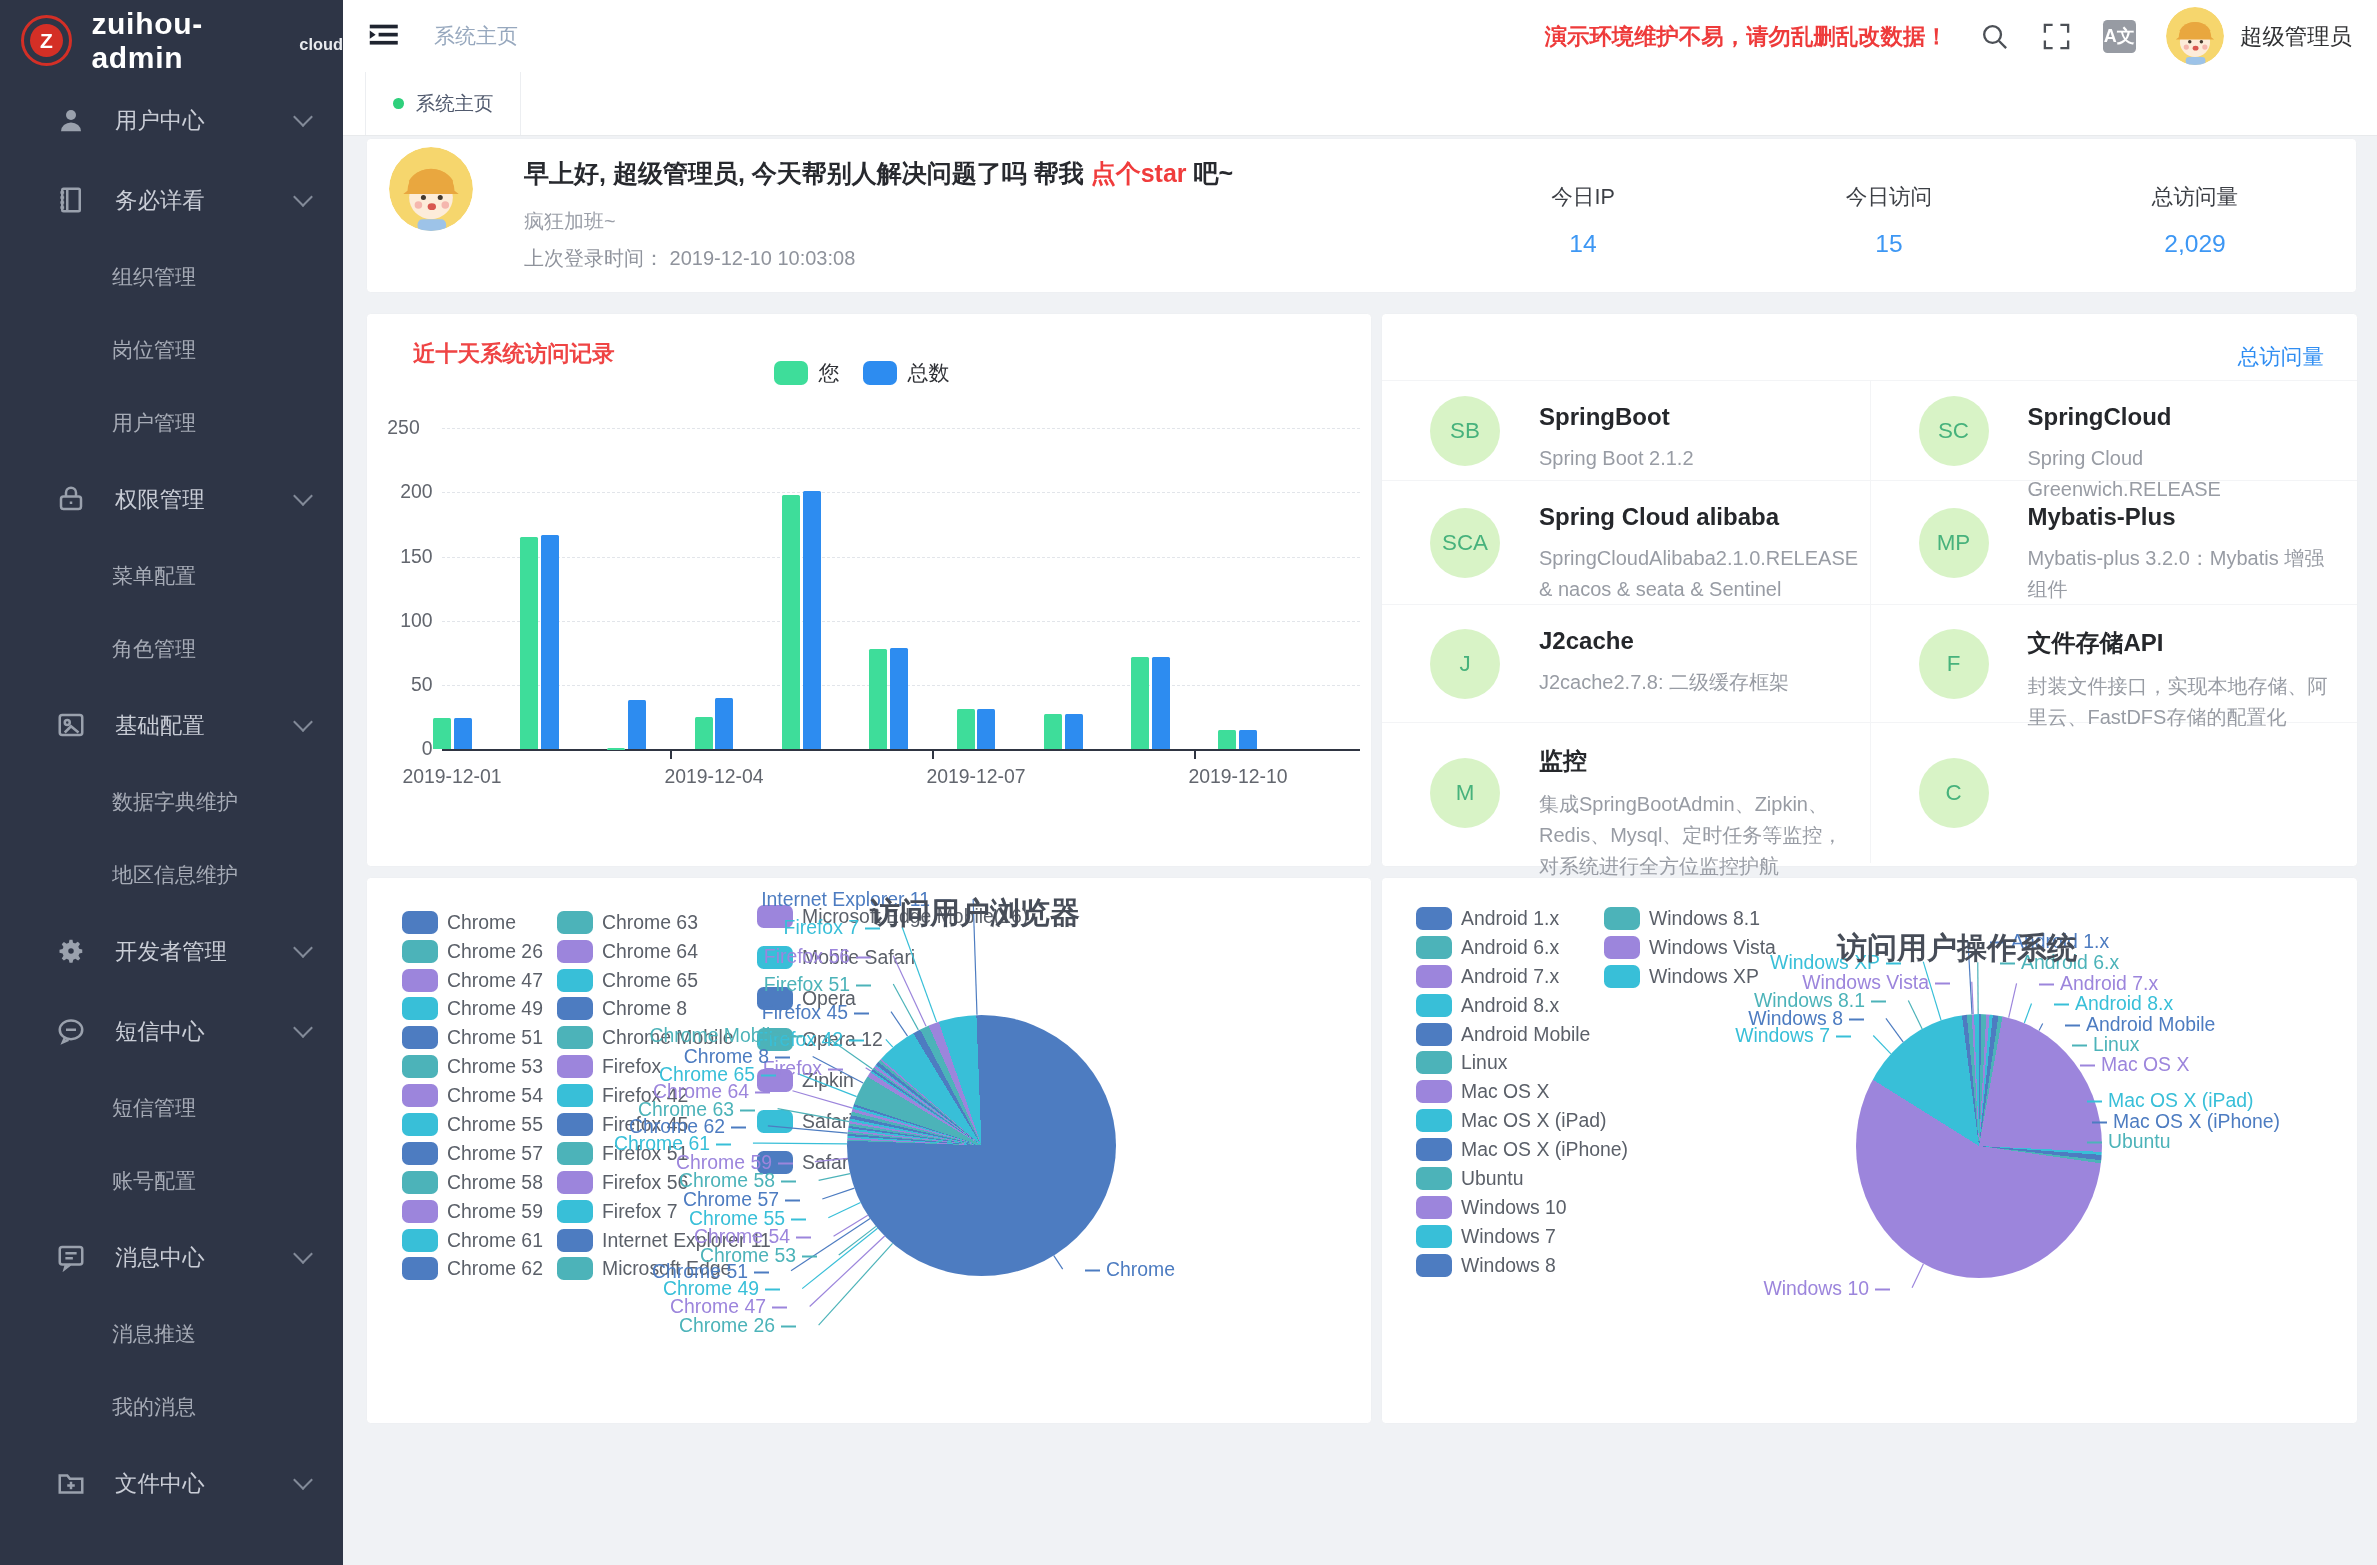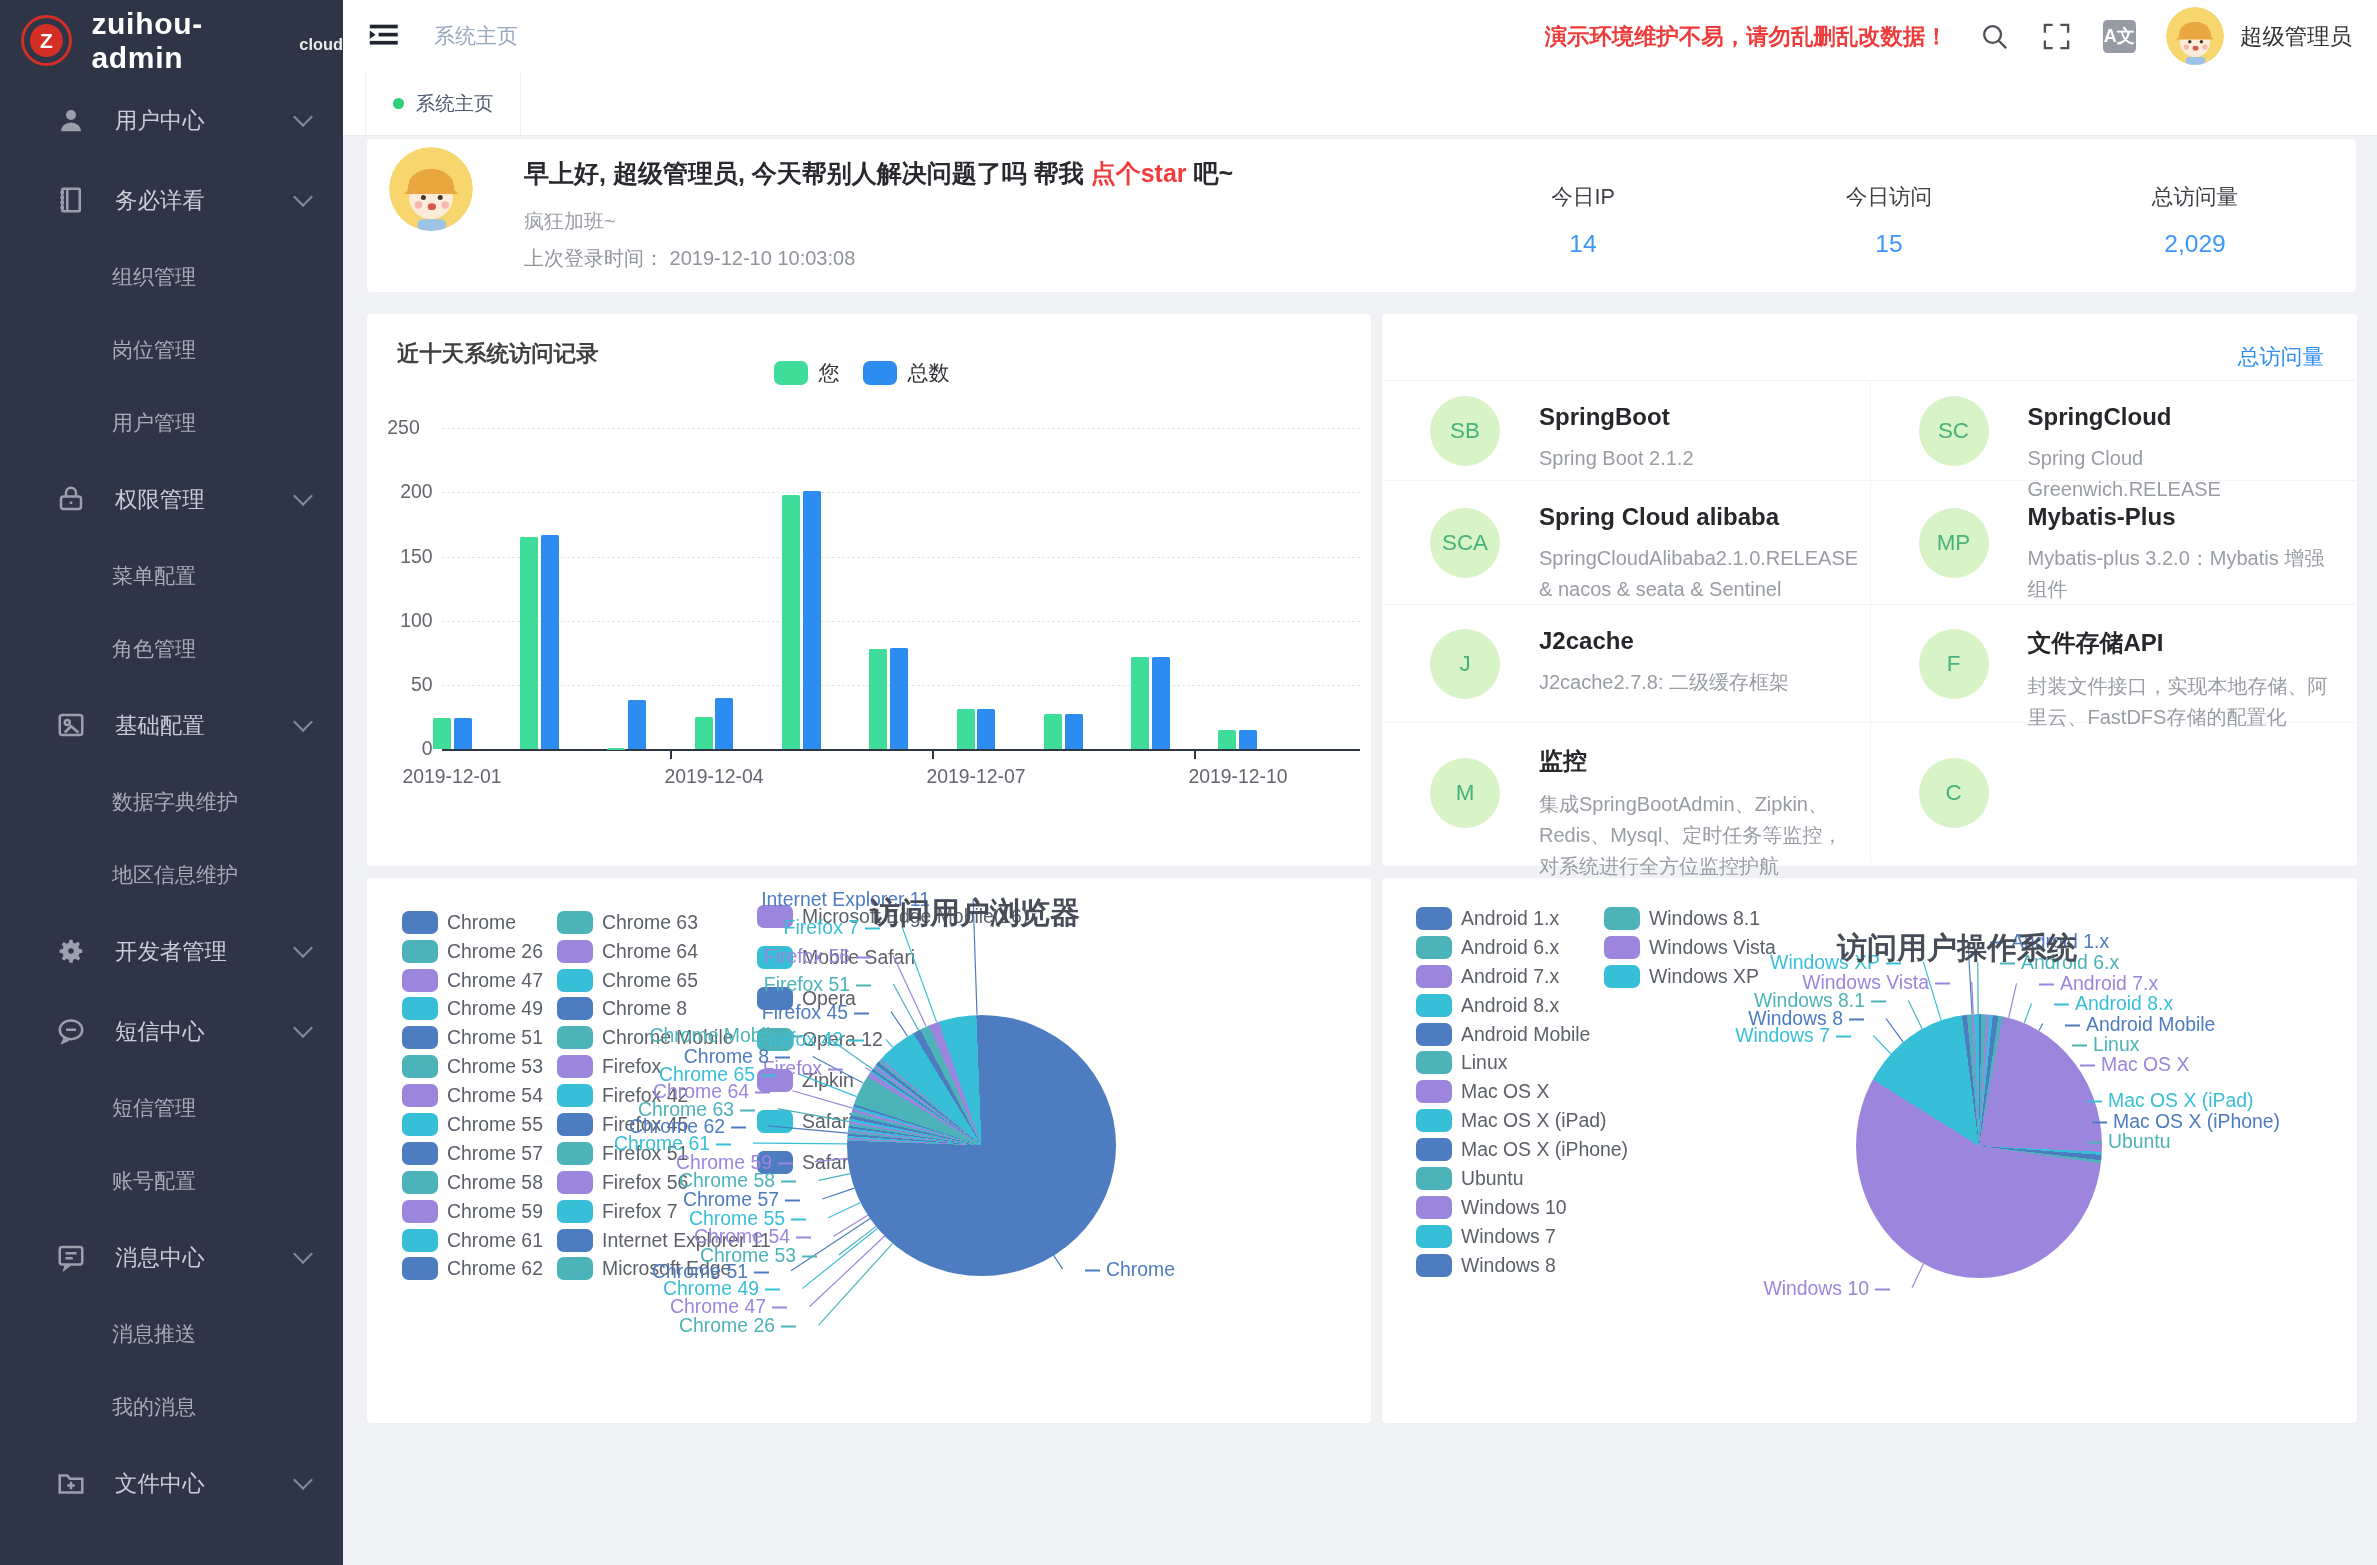--- a/index.html
+++ b/index.html
@@ -44,21 +44,21 @@
   
   .g-avatar{position:absolute;left:22.4px;top:7.5px;width:84px;height:84px;border-radius:50%;overflow:hidden;}
   .g-title{position:absolute;left:157px;top:18px;font-size:25px;font-weight:bold;color:#27292e;}
   .g-title .star{color:#f03c3c;cursor:pointer;}
   .g-sub{position:absolute;left:157px;top:69px;font-size:20px;color:#9b9fa8;}
   .g-login{position:absolute;left:157px;top:106px;font-size:20px;color:#8f939c;}
   .stat{position:absolute;top:0;width:194px;text-align:center;}
   .stat .s-label{margin-top:43px;font-size:21.6px;color:#3c3f45;}
   .stat .s-value{margin-top:19.4px;font-size:24.6px;color:#3d97f4;cursor:pointer;}
   
-  .c-title{position:absolute;left:30px;top:24px;font-size:22.4px;color:#404040;font-weight:bold;}
+  .c-title{position:absolute;left:46px;top:24px;font-size:22.4px;color:#ef4444;font-weight:bold;}
   .axis-label{position:absolute;font-size:19.4px;color:#62666e;}
   .gridline{position:absolute;border-top:1.5px dashed #e2e5ea;height:0;}
   .baseline{position:absolute;background:#2f3542;}
   .bar{position:absolute;border-radius:1.5px 1.5px 0 0;}
   .blegend{position:absolute;display:flex;align-items:center;font-size:21px;color:#2f3136;}
   .blegend .sw{width:34px;height:24px;border-radius:6.7px;margin-right:10.4px;}
   
   .more-link{position:absolute;right:33px;top:28px;font-size:21.6px;color:#2f8df2;cursor:pointer;}
   .tech-grid{position:absolute;left:0;top:66px;width:100%;}
   .t-row{display:flex;border-top:0.7px solid #f3f4f6;}

